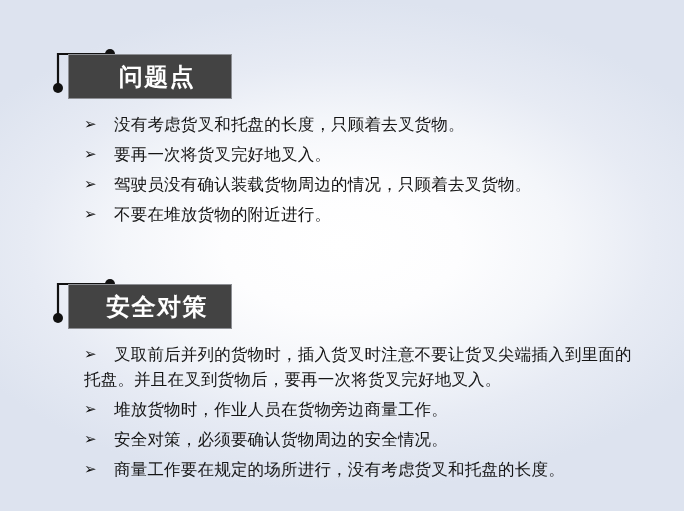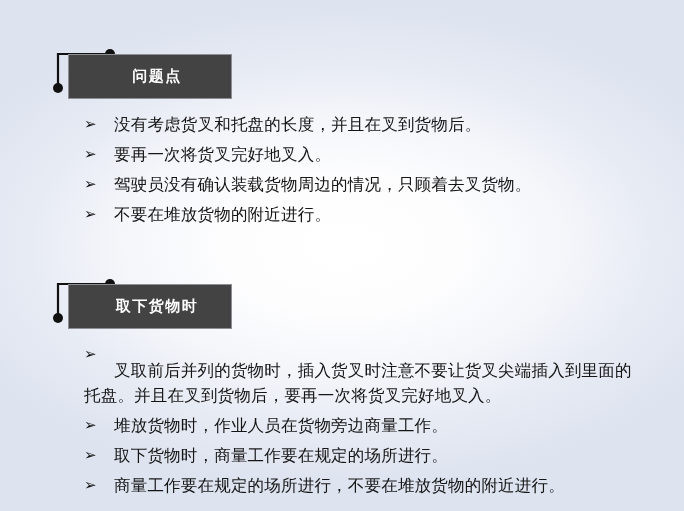--- a/index.html
+++ b/index.html
@@ -56,21 +56,21 @@
     height: 45px;
     background: #434343;
     border: 1px solid #8d8f94;
     box-sizing: border-box;
     display: flex;
     align-items: center;
     justify-content: center;
   }
   .heading-chip-text {
     color: #ffffff;
-    font-size: 15px;
+    font-size: 24px;
     font-weight: bold;
     letter-spacing: 1.5px;
     padding-left: 14px;
     line-height: 1;
     white-space: nowrap;
   }
 
   
   .bullets {
     position: absolute;
@@ -95,21 +95,20 @@
     text-align: left;
   }
   .bullet-text {
     flex: 1 1 auto;
     text-indent: 6px;
     letter-spacing: 0.2px;
   }
   .bullet-text.wrap {
     margin-left: -24px;
     text-indent: 30px;
-    margin-top: 16px;
   }
 </style>
 </head>
 <body>
 
 <div class="slide">
 
   <div class="section section-1">
 
     <svg class="bracket" viewBox="0 0 66 52">
@@ -118,21 +117,21 @@
       <circle cx="58" cy="12" r="5" fill="#111111"></circle>
     </svg>
 
     <div class="heading-chip">
       <span class="heading-chip-text">问题点</span>
     </div>
 
     <div class="bullets">
       <div class="bullet-item">
         <span class="bullet-marker">➢</span>
-        <span class="bullet-text">没有考虑货叉和托盘的长度，并且在叉到货物后。</span>
+        <span class="bullet-text">没有考虑货叉和托盘的长度，只顾着去叉货物。</span>
       </div>
       <div class="bullet-item">
         <span class="bullet-marker">➢</span>
         <span class="bullet-text">要再一次将货叉完好地叉入。</span>
       </div>
       <div class="bullet-item">
         <span class="bullet-marker">➢</span>
         <span class="bullet-text">驾驶员没有确认装载货物周边的情况，只顾着去叉货物。</span>
       </div>
       <div class="bullet-item">
@@ -144,36 +143,36 @@
 
   <div class="section section-2">
 
     <svg class="bracket" viewBox="0 0 66 52">
       <polyline points="6,46 6,12 58,12" fill="none" stroke="#111111" stroke-width="2.2"></polyline>
       <circle cx="6" cy="46" r="5" fill="#111111"></circle>
       <circle cx="58" cy="12" r="5" fill="#111111"></circle>
     </svg>
 
     <div class="heading-chip">
-      <span class="heading-chip-text">取下货物时</span>
+      <span class="heading-chip-text">安全对策</span>
     </div>
 
     <div class="bullets">
       <div class="bullet-item">
         <span class="bullet-marker">➢</span>
         <span class="bullet-text wrap">叉取前后并列的货物时，插入货叉时注意不要让货叉尖端插入到里面的托盘。并且在叉到货物后，要再一次将货叉完好地叉入。</span>
       </div>
       <div class="bullet-item">
         <span class="bullet-marker">➢</span>
         <span class="bullet-text">堆放货物时，作业人员在货物旁边商量工作。</span>
       </div>
       <div class="bullet-item">
         <span class="bullet-marker">➢</span>
-        <span class="bullet-text">取下货物时，商量工作要在规定的场所进行。</span>
+        <span class="bullet-text">安全对策，必须要确认货物周边的安全情况。</span>
       </div>
       <div class="bullet-item">
         <span class="bullet-marker">➢</span>
-        <span class="bullet-text">商量工作要在规定的场所进行，不要在堆放货物的附近进行。</span>
+        <span class="bullet-text">商量工作要在规定的场所进行，没有考虑货叉和托盘的长度。</span>
       </div>
     </div>
   </div>
 
 </div>
 
 </body></html>

